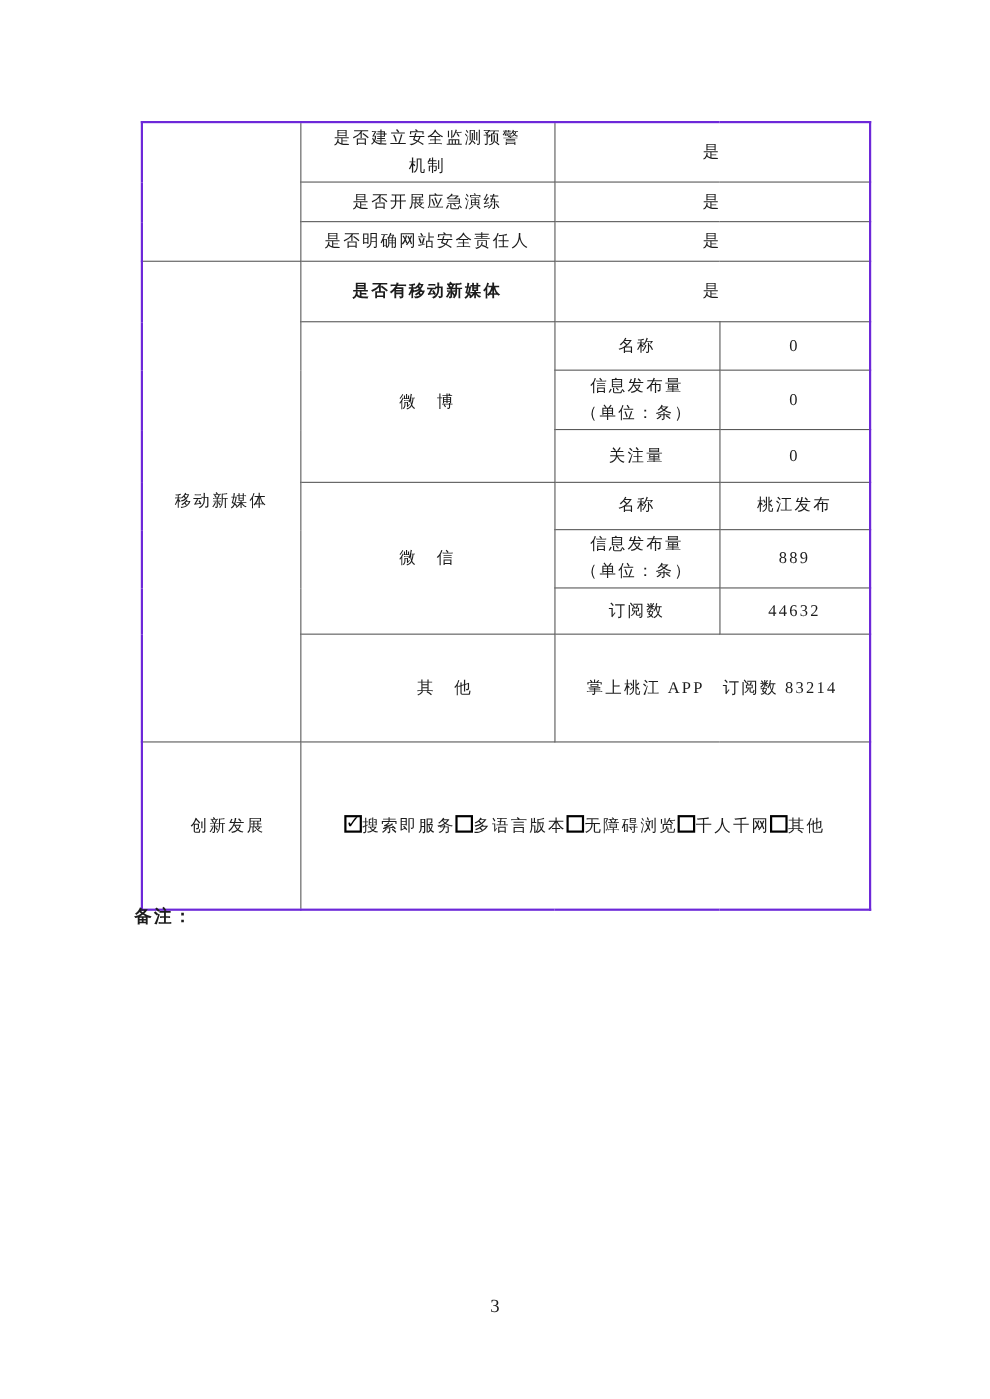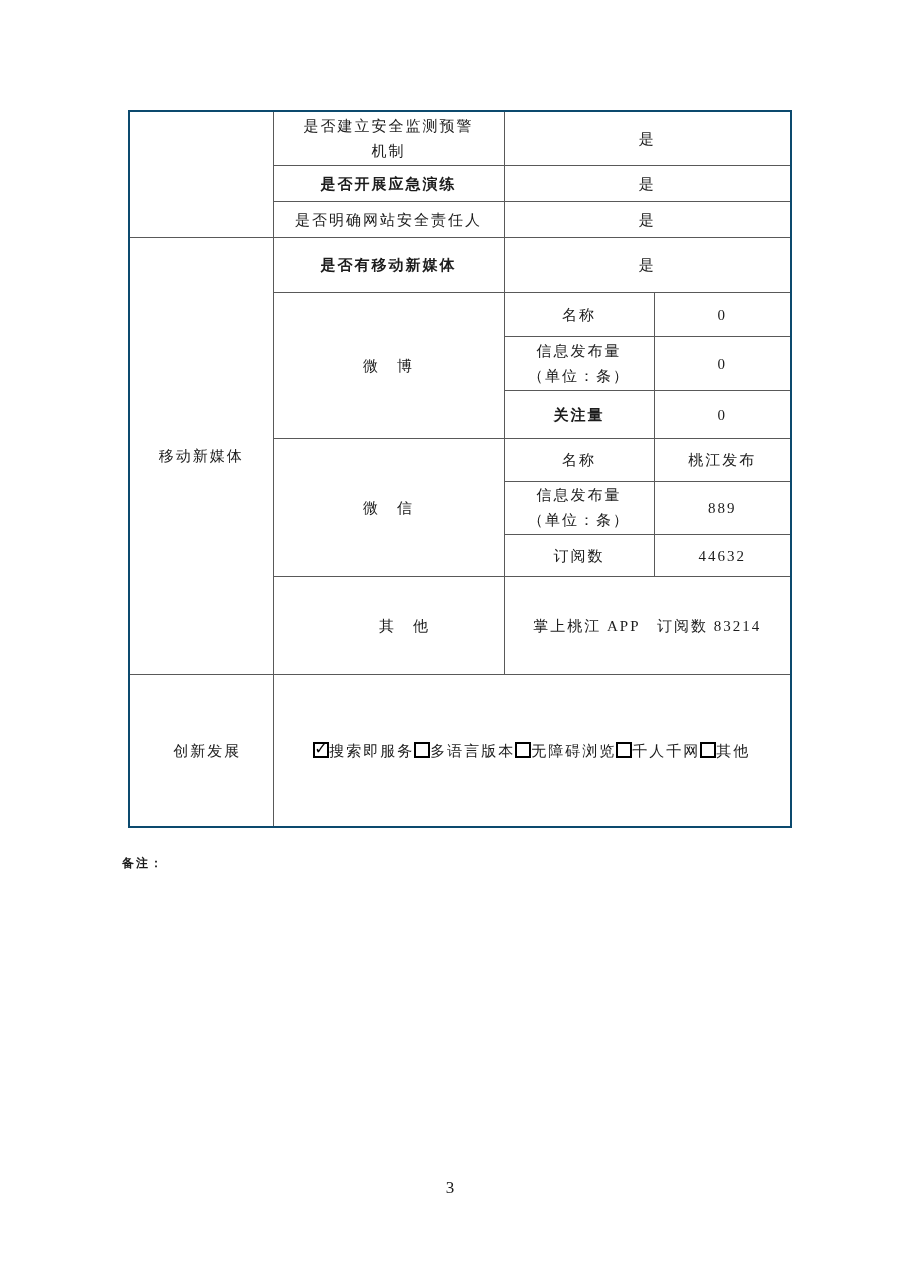--- a/index.html
+++ b/index.html
@@ -18,21 +18,21 @@
   .report-table-wrap {
     position: absolute;
     left: 128px;
     top: 110px;
   }
 
   table.report {
     border-collapse: collapse;
     table-layout: fixed;
     width: 662px;
-    border: 2px solid #0c4a6e;
+    border: 2px solid #6d28d9;
   }
   table.report td {
     border: 1px solid #595959;
     text-align: center;
     vertical-align: middle;
     font-size: 15px;
     letter-spacing: 2px;
     line-height: 26px;
     padding: 0 4px;
     overflow: hidden;
@@ -74,22 +74,22 @@
     font-size: 16px;
     font-weight: bold;
     color: #000000;
     letter-spacing: 0;
     font-family: "DejaVu Sans", sans-serif;
   }
 
   .remarks {
     position: absolute;
     left: 122px;
-    top: 855px;
-    font-size: 12px;
+    top: 823px;
+    font-size: 16px;
     font-weight: bold;
     letter-spacing: 2px;
   }
 
   .page-number {
     position: absolute;
     left: 0;
     top: 1178px;
     width: 100%;
     text-align: center;
@@ -111,21 +111,21 @@
     <tbody>
         <tr>
       <td rowspan="3" style="height:123px;"></td>
       <td style="height:53px;">
         <span class="cell-line">是否建立安全监测预警</span>
         <span class="cell-line">机制</span>
       </td>
       <td colspan="2">是</td>
     </tr>
     <tr>
-      <td style="height:35px;font-weight:bold;">是否开展应急演练</td>
+      <td style="height:35px;">是否开展应急演练</td>
       <td colspan="2">是</td>
     </tr>
     <tr>
       <td style="height:35px;">是否明确网站安全责任人</td>
       <td colspan="2">是</td>
     </tr>
 
     <tr>
       <td rowspan="8">移动新媒体</td>
       <td style="height:54px;font-weight:bold;">是否有移动新媒体</td>
@@ -138,21 +138,21 @@
       <td>0</td>
     </tr>
     <tr>
       <td style="height:53px;">
         <span class="cell-line">信息发布量</span>
         <span class="cell-line">（单位：条）</span>
       </td>
       <td>0</td>
     </tr>
     <tr>
-      <td style="height:47px;font-weight:bold;">关注量</td>
+      <td style="height:47px;">关注量</td>
       <td>0</td>
     </tr>
 
     <tr>
       <td rowspan="3">微　信</td>
       <td style="height:42px;">名称</td>
       <td>桃江发布</td>
     </tr>
     <tr>
       <td style="height:52px;">

